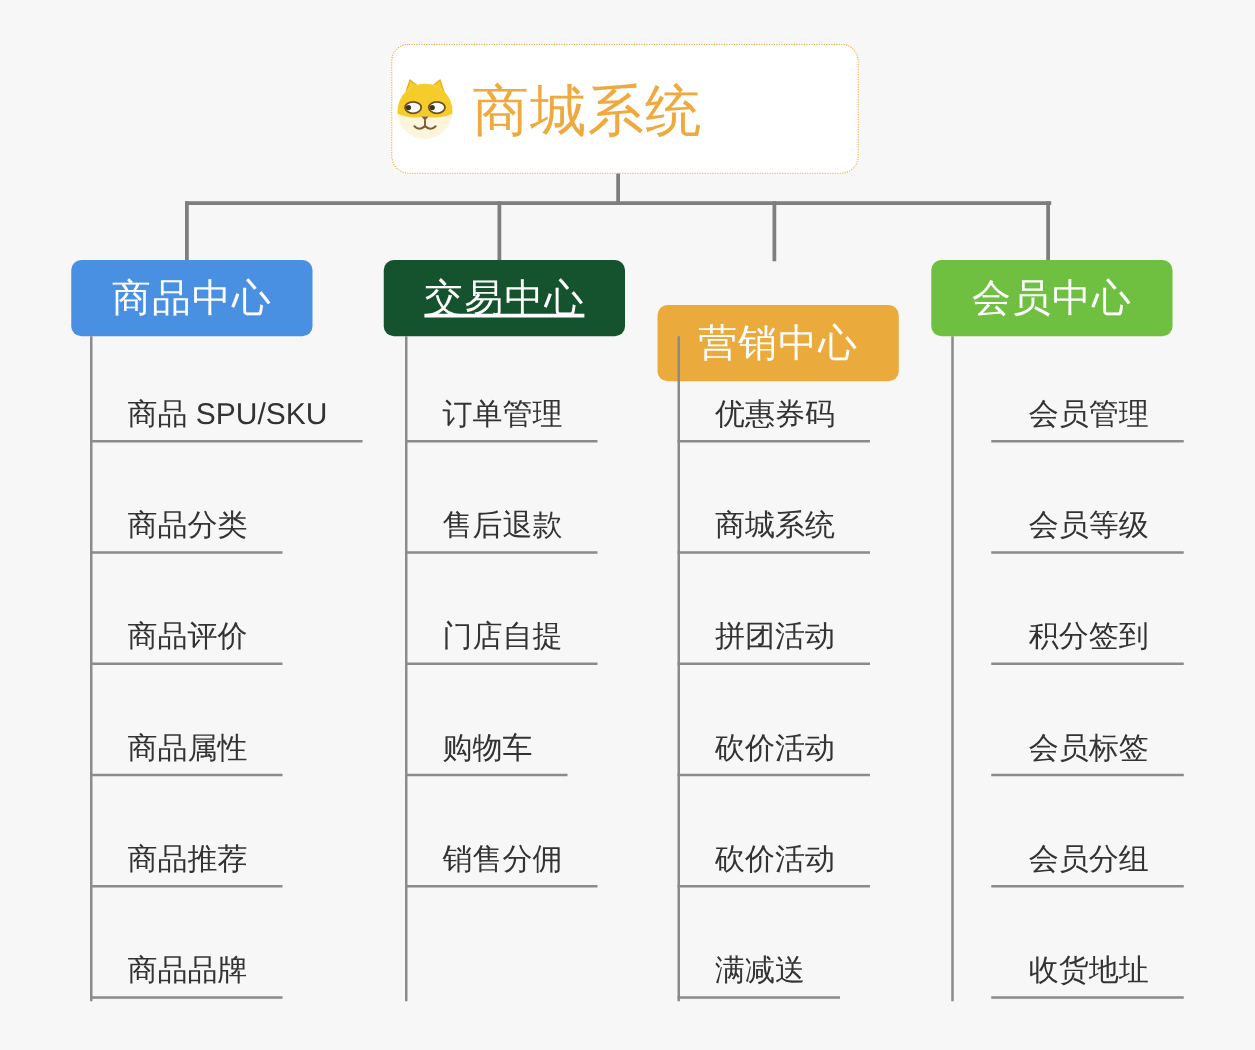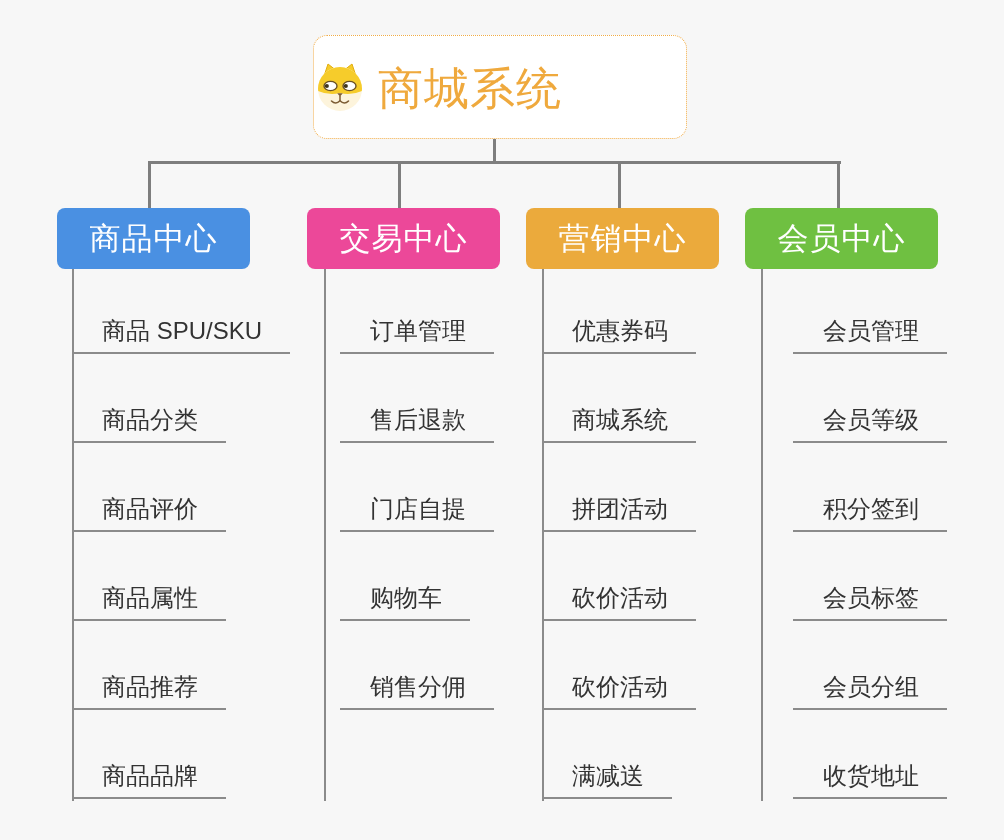--- a/index.html
+++ b/index.html
@@ -83,21 +83,21 @@
   .spine-4 { left: 761px; }
 
   .item-col {
     position: absolute;
     top: 265px;
     display: flex;
     flex-direction: column;
     align-items: flex-start;
   }
   .col-1 { left: 72px; }
-  .col-2 { left: 340px; }
+  .col-2 { left: 324px; }
   .col-3 { left: 542px; }
   .col-4 { left: 761px; margin-left: 32px; }
 
   .leaf {
     box-sizing: border-box;
     height: 89px;
     width: max-content;
     display: flex;
     align-items: flex-end;
     padding: 0 28px 5px 30px;
@@ -139,24 +139,24 @@
       <path d="M23.2 32.2 L28.8 32.2 L26 35.6 Z" fill="#7C5C34"></path>
       <path d="M26 35.6 L26 39.5" stroke="#7C5C34" stroke-width="1.5" fill="none" stroke-linecap="round"></path>
       <path d="M17.5 40 Q21.7 44.2 26 39.8 Q30.3 44.2 34.5 40" stroke="#7C5C34" stroke-width="1.6" fill="none" stroke-linecap="round"></path>
     </svg>
     <span class="root-title" style="color: rgb(239, 169, 61);">商城系统</span>
   </div>
 
   <div class="branch-box box-1" style="background-color: rgb(74, 144, 226);">
     <span>商品中心</span>
   </div>
-  <div class="branch-box box-2" style="background-color: #ec4899;">
+  <div class="branch-box box-2" style="background-color: #14532d; text-decoration: underline;">
     <span>交易中心</span>
   </div>
-  <div class="branch-box box-3" style="background-color: rgb(235, 170, 60);">
+  <div class="branch-box box-3" style="background-color: rgb(235, 170, 60); margin-top: 36px;">
     <span>营销中心</span>
   </div>
   <div class="branch-box box-4" style="background-color: rgb(111, 192, 65);">
     <span>会员中心</span>
   </div>
 
   <div class="spine spine-1"></div>
   <div class="spine spine-2"></div>
   <div class="spine spine-3"></div>
   <div class="spine spine-4"></div>

